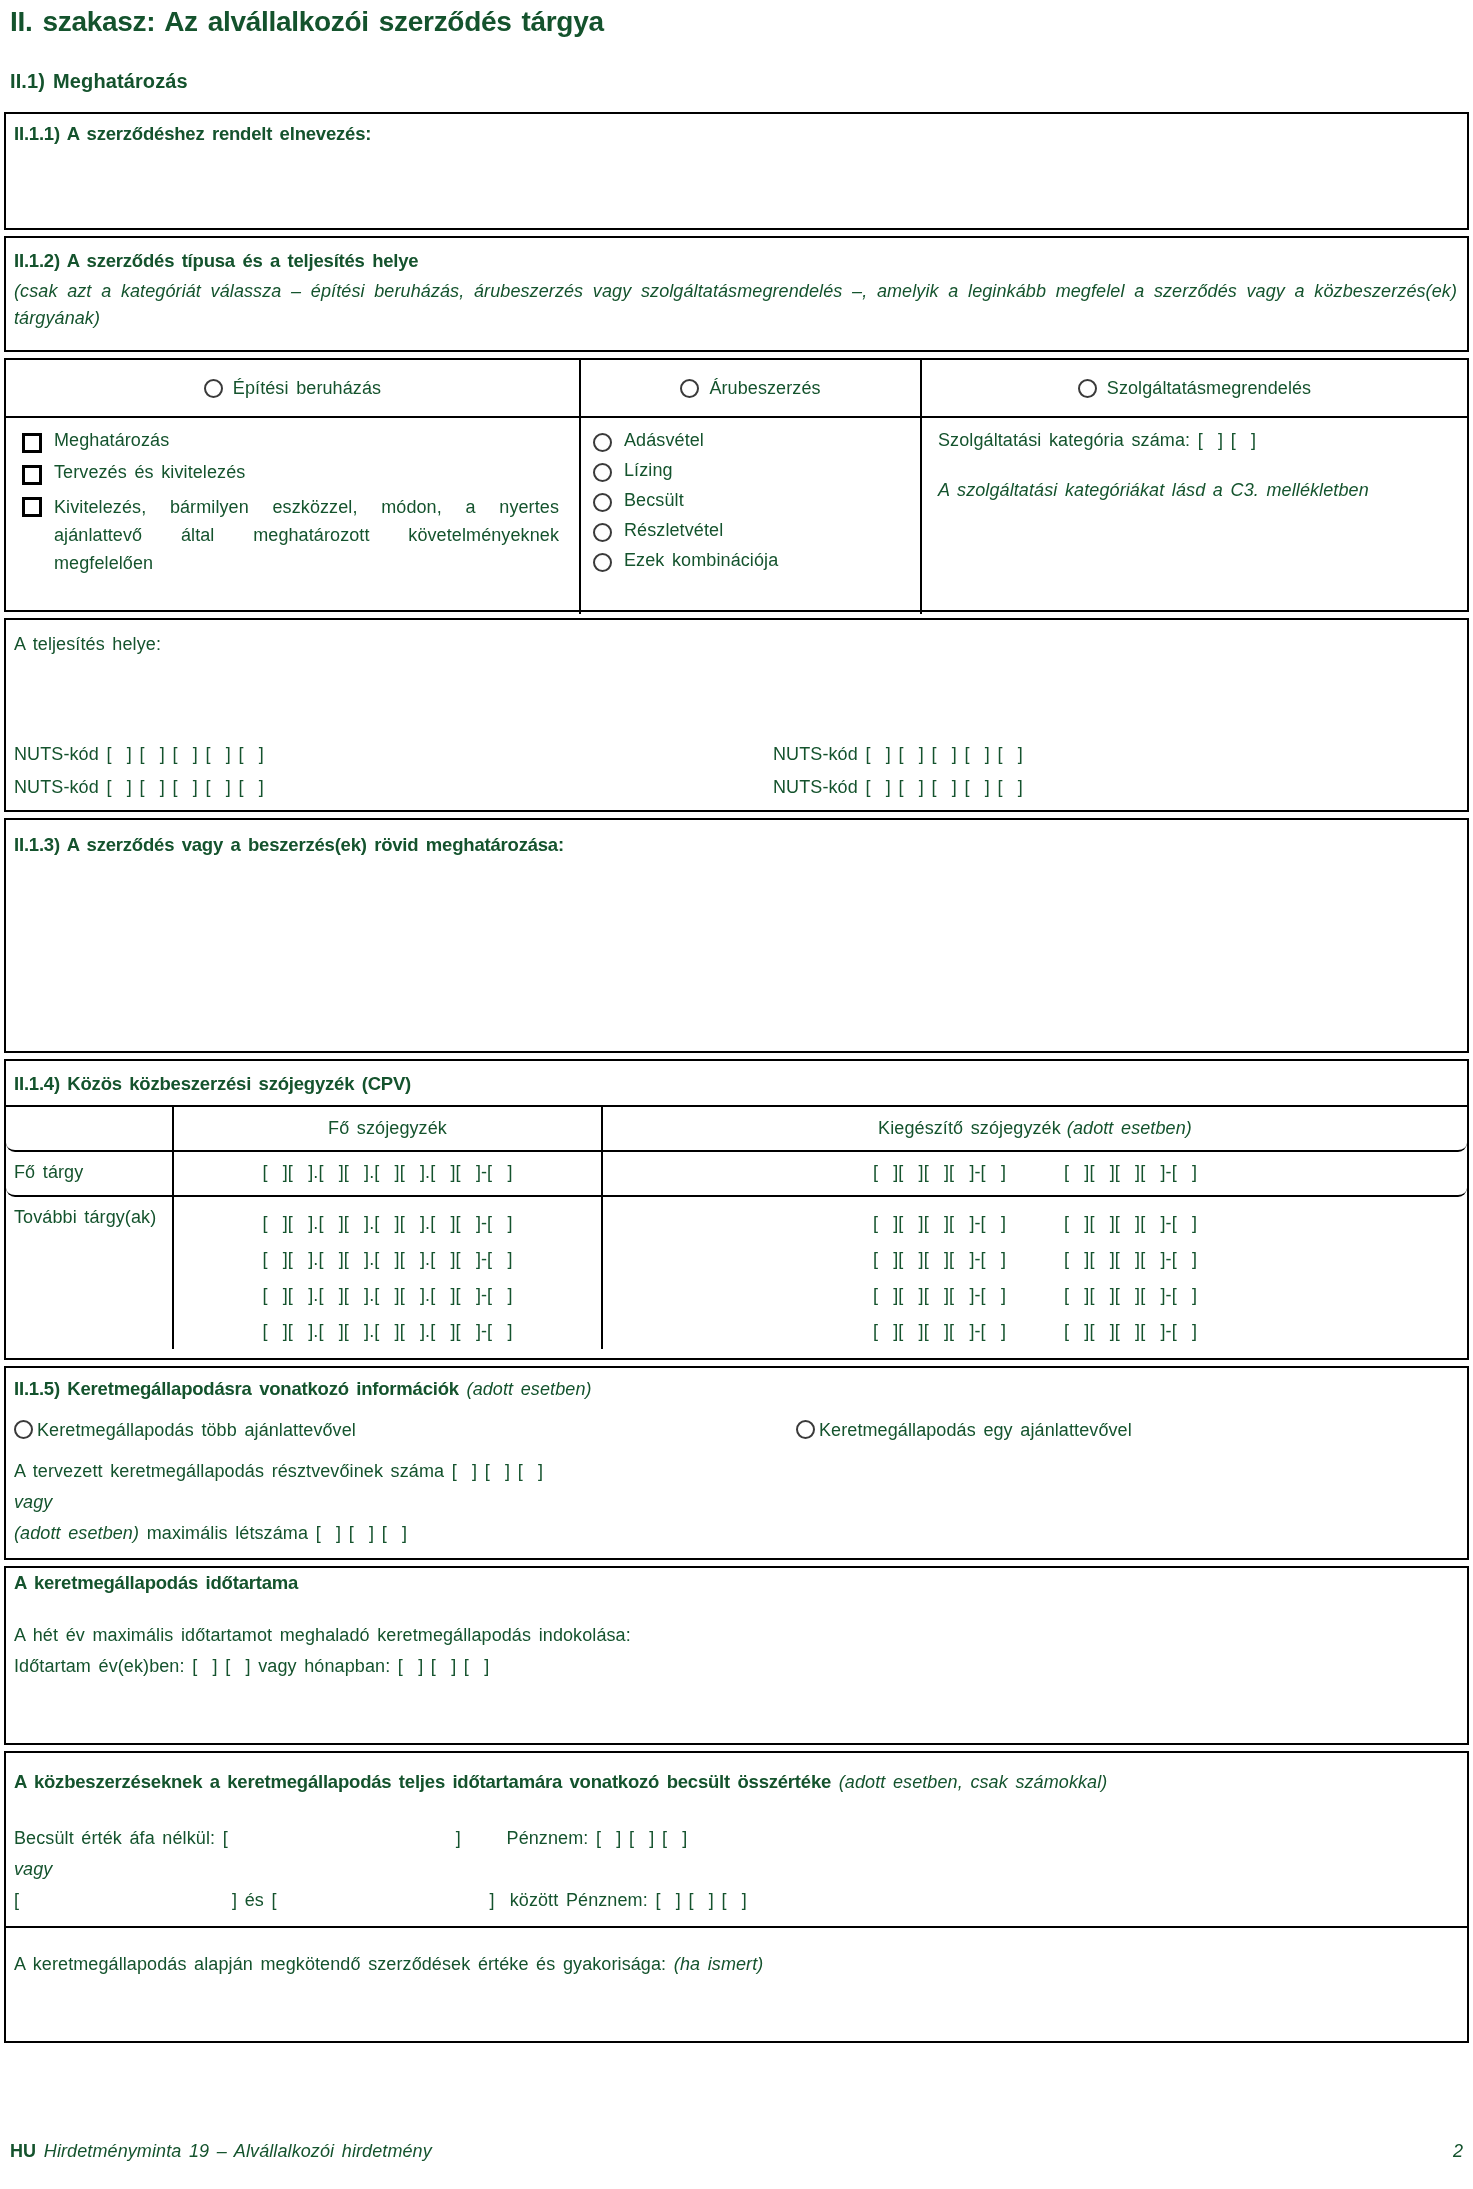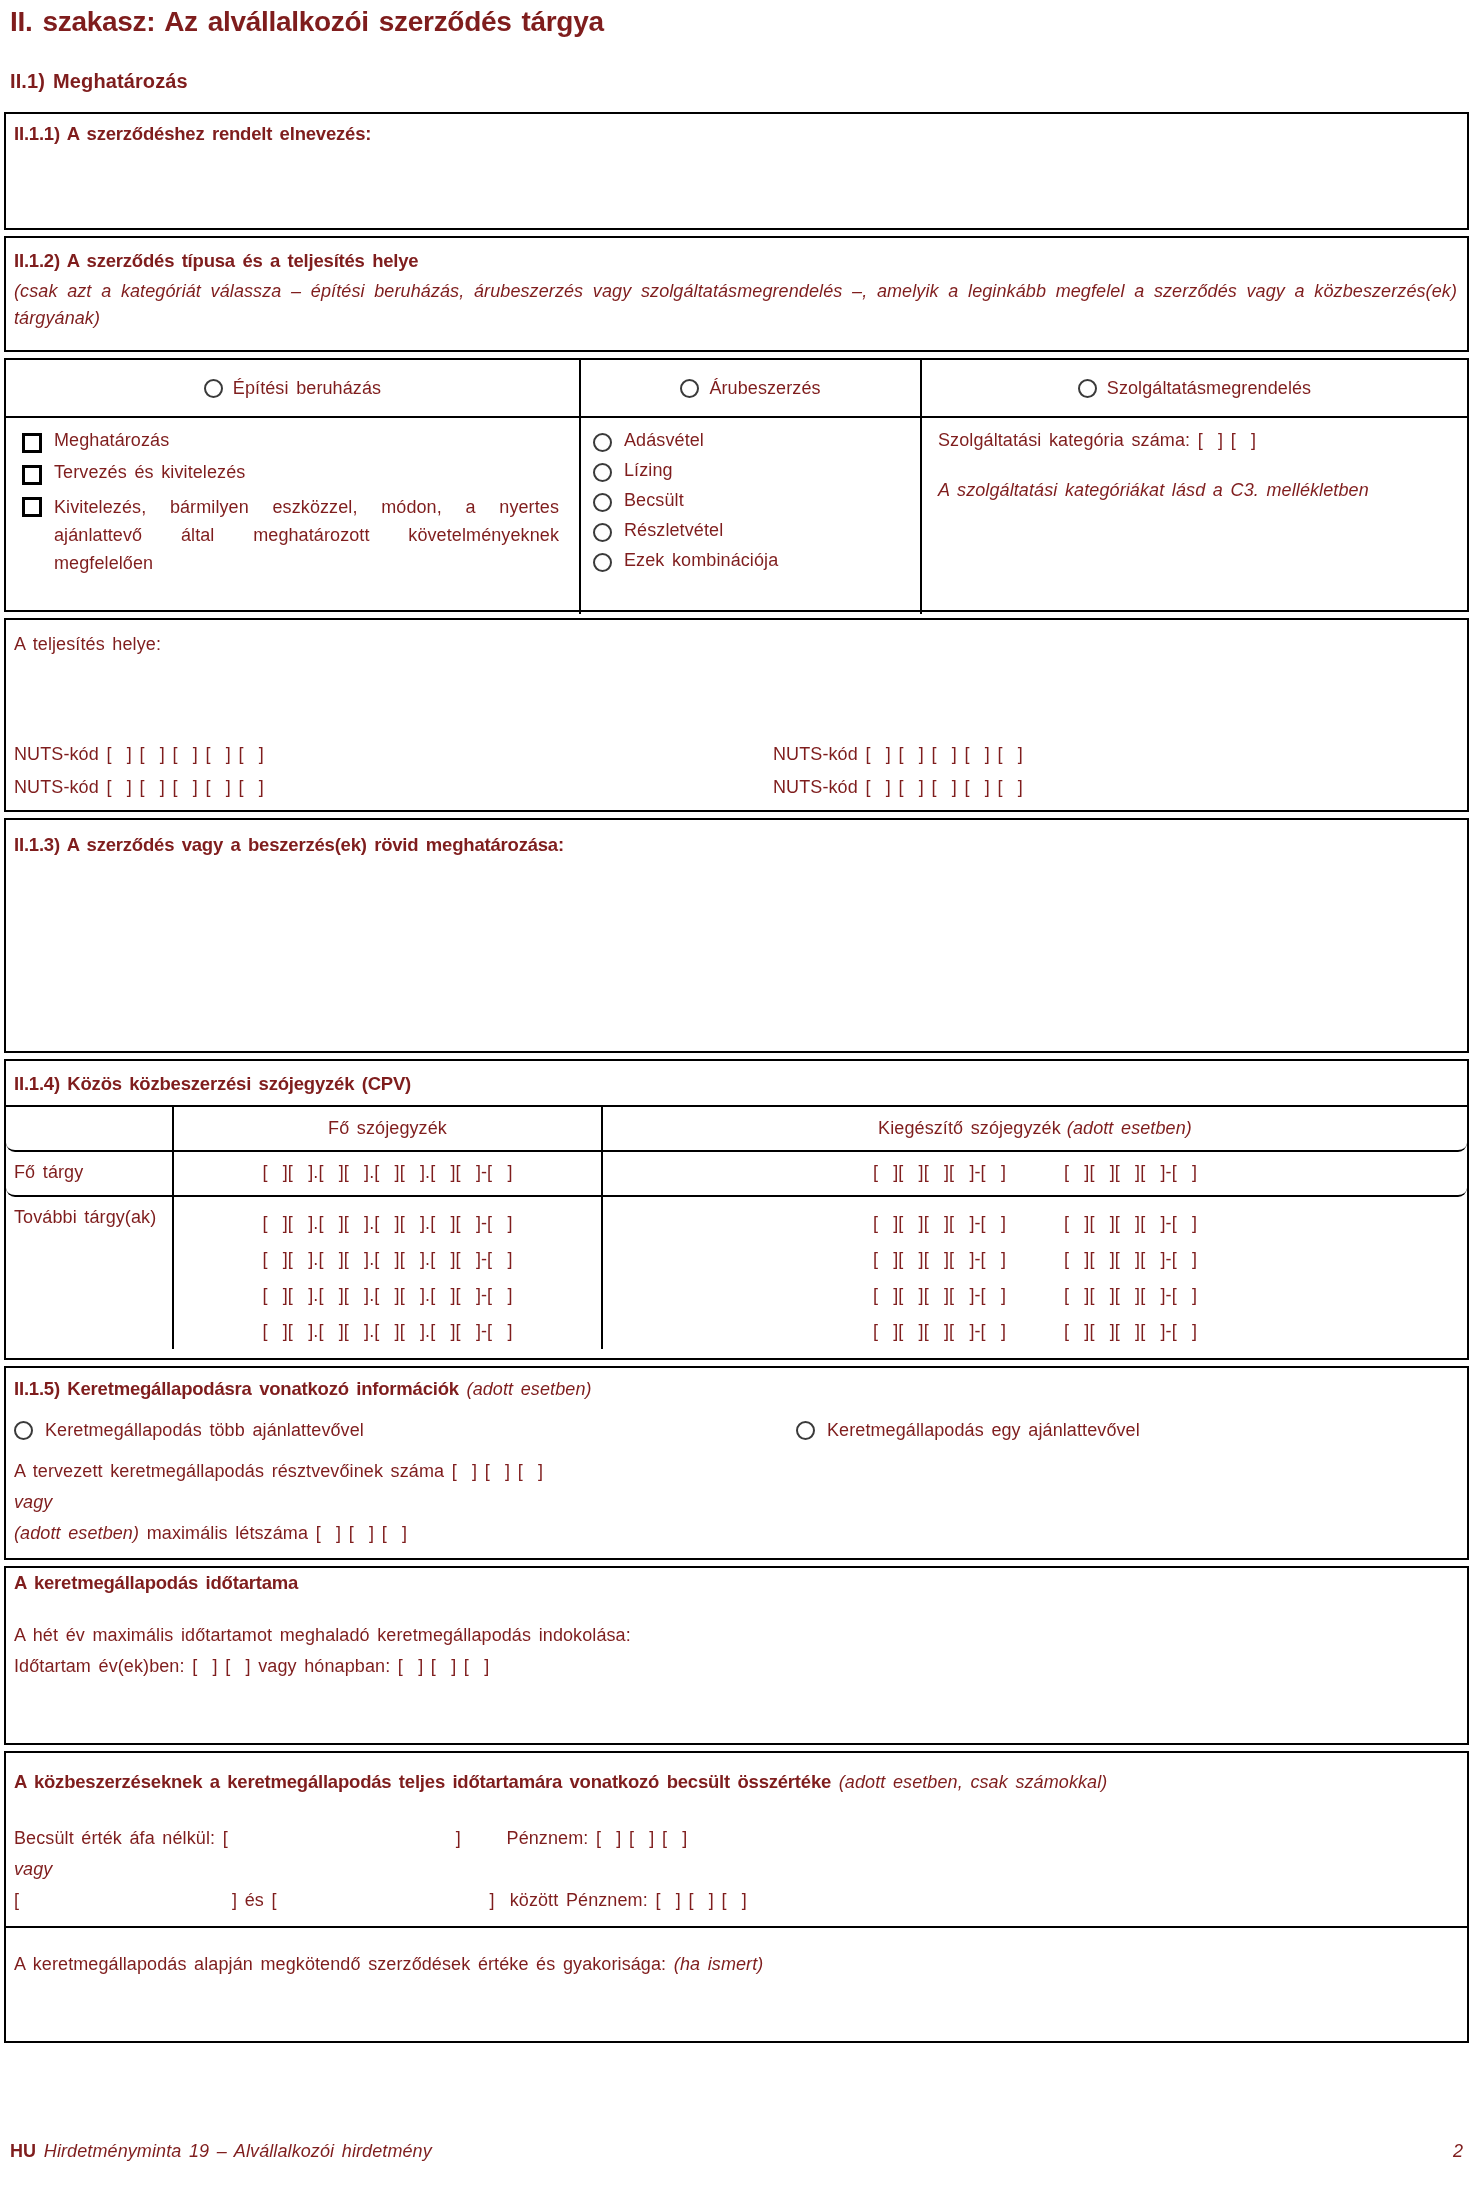--- a/index.html
+++ b/index.html
@@ -1,19 +1,19 @@
 <!DOCTYPE html>
 <html><head>
 <meta charset="utf-8">
 <style>
   html,body{margin:0;padding:0;background:#fff;}
   #page{
     position:relative;width:1473px;height:2189px;background:#ffffff;
     font-family:"Liberation Sans","DejaVu Sans",sans-serif;
-    color:#7f1d1d;font-size:18px;word-spacing:2.5px;letter-spacing:.1px;
+    color:#14532d;font-size:18px;word-spacing:2.5px;letter-spacing:.1px;
   }
   .abs{position:absolute;}
   .b{font-weight:bold;}
   .i{font-style:italic;}
   .pre{white-space:pre;}
   .page-title{left:10px;top:6px;font-size:28px;font-weight:bold;letter-spacing:-.3px;}
   .sec-heading{left:10px;top:70px;font-size:20px;font-weight:bold;}
   .box{position:absolute;left:4px;right:4px;border:2px solid #000;box-sizing:border-box;background:#fff;}
   .box-title{font-size:18.5px;font-weight:bold;letter-spacing:-.2px;}
   .pad{padding:12px 10px 0 8px;}
@@ -49,21 +49,21 @@
   .cpv-head .cc2,.cpv-head .cc3{display:flex;align-items:center;justify-content:center;gap:6px;}
   .cpv-r1{height:45px;border-bottom:2px solid #000;}
   .cpv-r1 .cc2{padding-top:10px;}
   .cpv-r1 .cc3{display:flex;justify-content:center;gap:58px;padding-top:10px;}
   .cpv-r2 .cc2{padding-top:8px;}
   .cpv-line{height:36px;line-height:36px;}
   .cpv-supp-line{display:flex;justify-content:center;gap:58px;height:36px;line-height:36px;}
   .cpv-r2 .cc3{padding-top:8px;}
   
   .fa-radio-row{position:relative;margin-top:20px;height:30px;}
-  .fa-opt{display:flex;align-items:center;gap:12px;position:absolute;top:0;}
+  .fa-opt{display:flex;align-items:flex-start;gap:4px;position:absolute;top:0;}
   .line{line-height:31px;}
   
   .footer{left:10px;right:10px;top:2141px;display:flex;justify-content:space-between;font-size:18px;}
 </style>
 </head>
 <body>
 
 <div id="page">
 
   <div class="abs page-title">II. szakasz: Az alvállalkozói szerződés tárgya</div>

